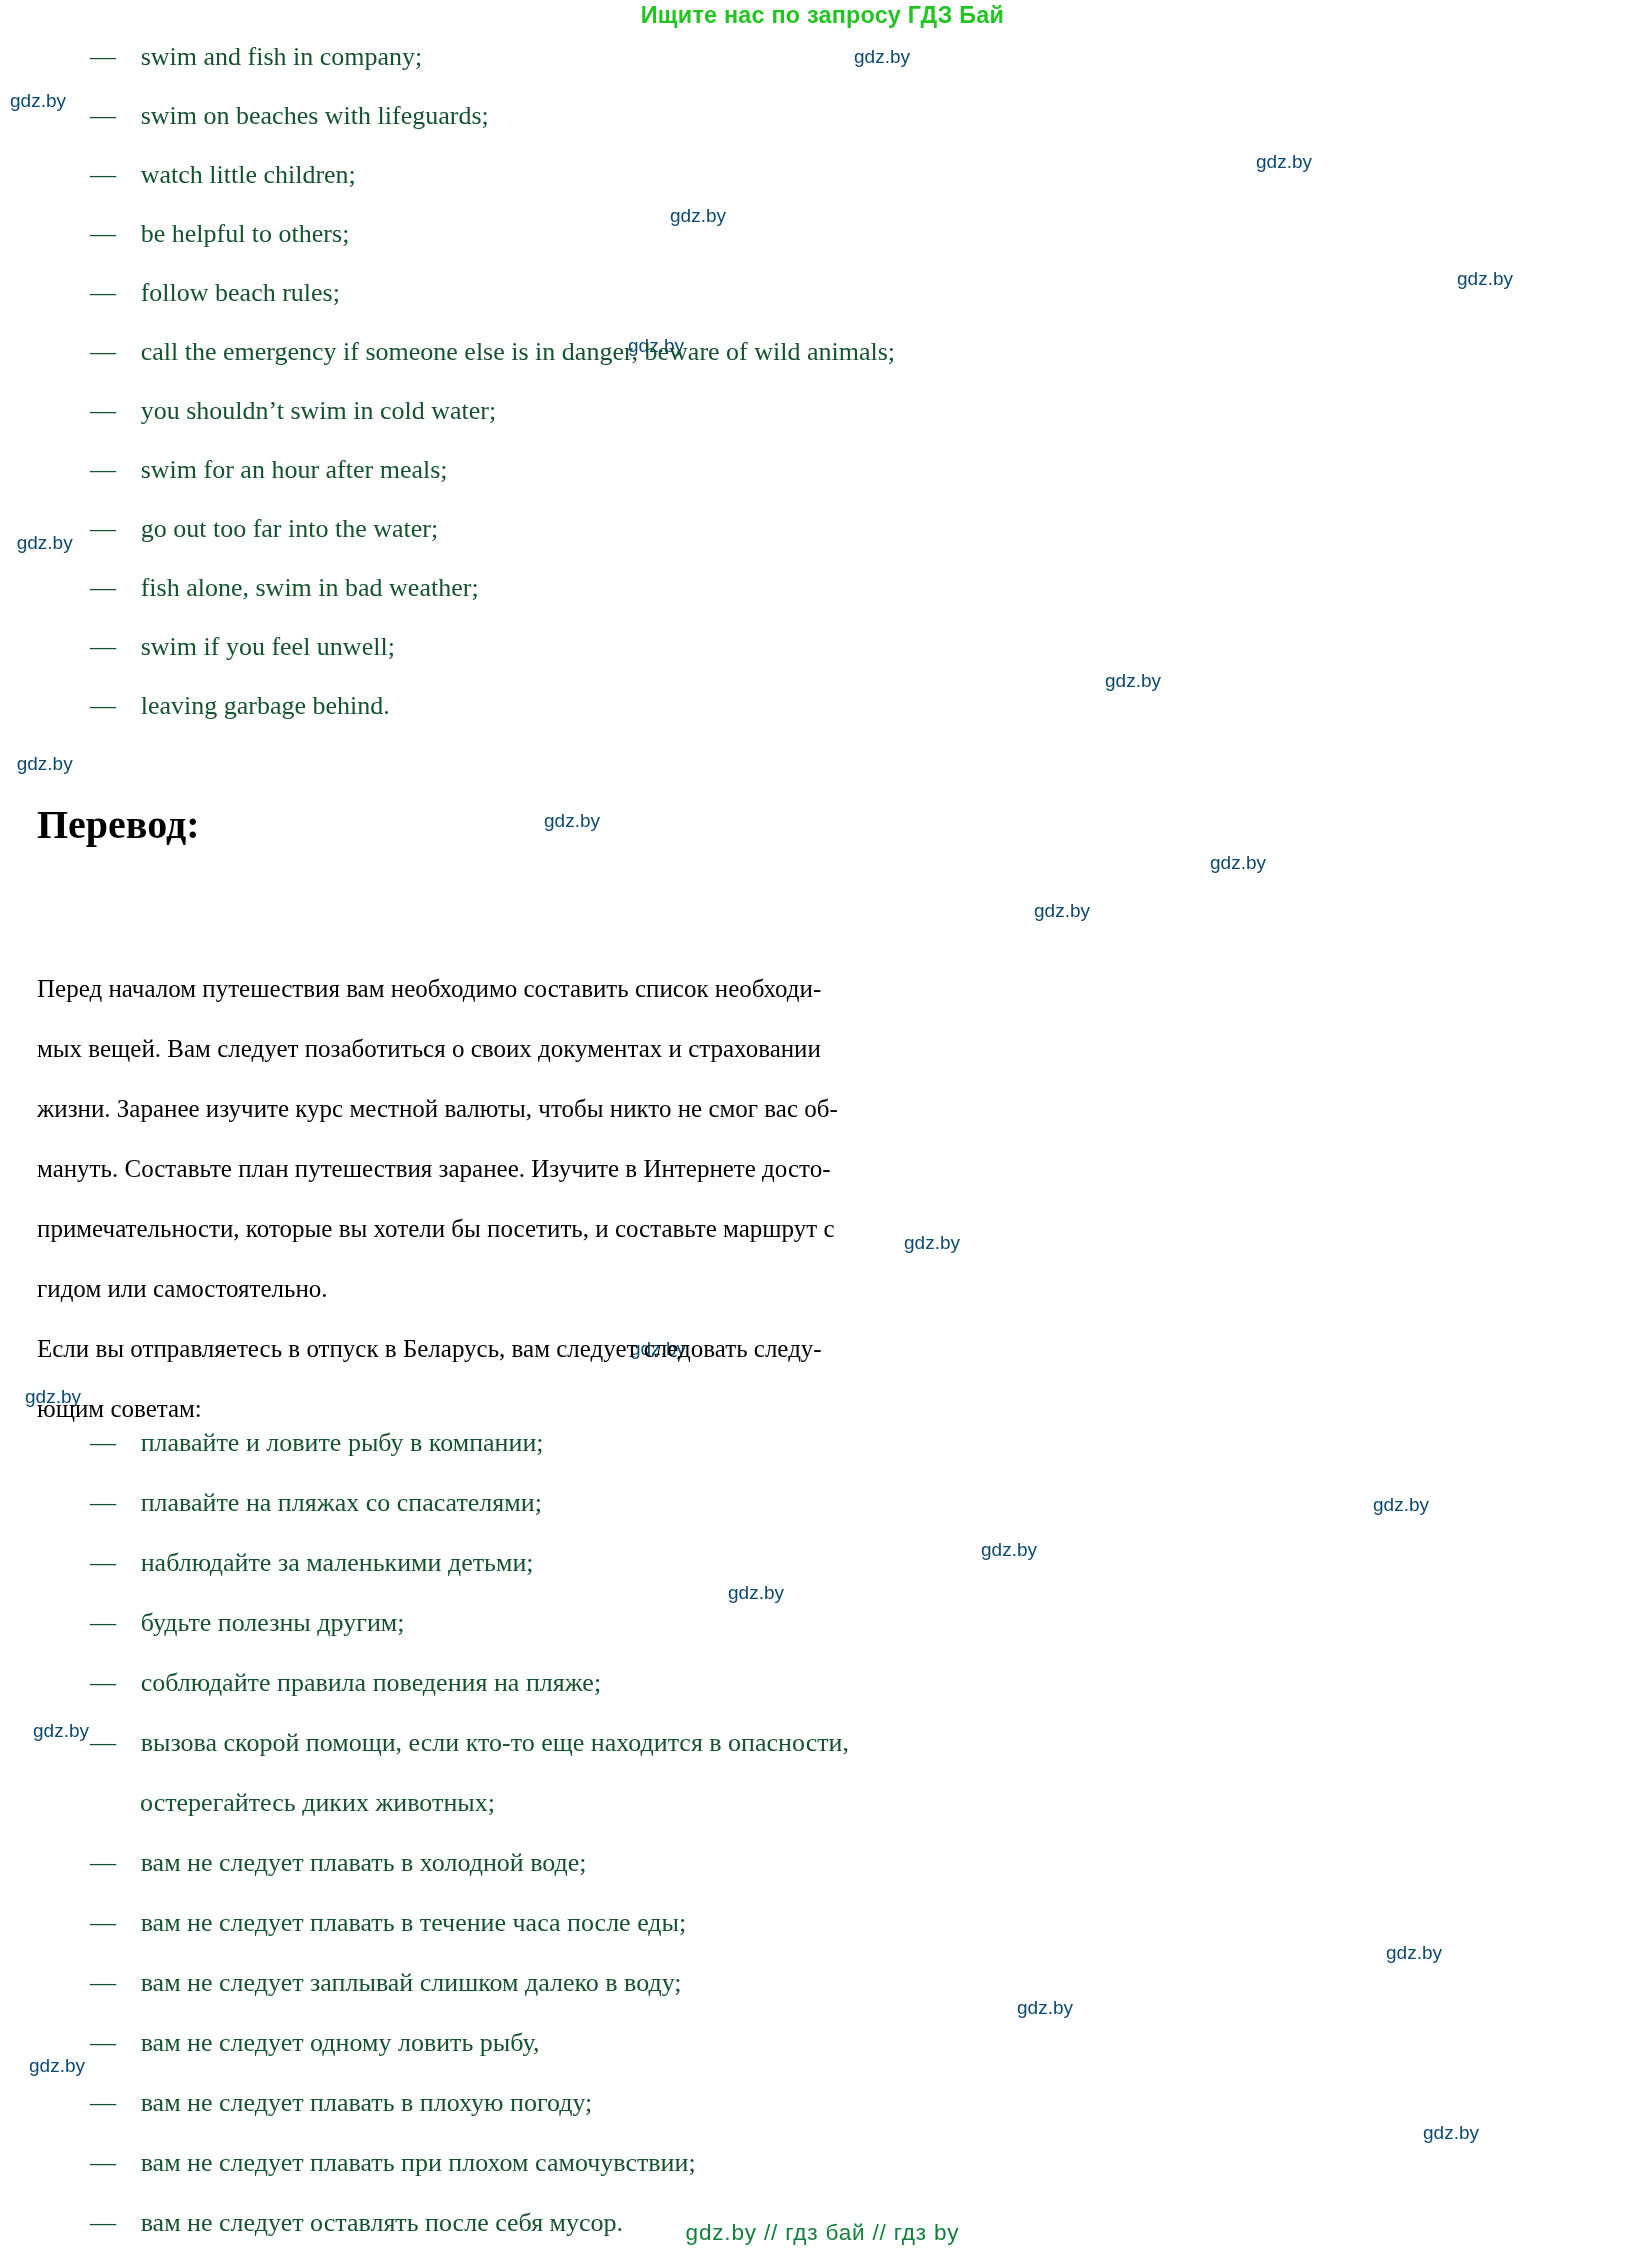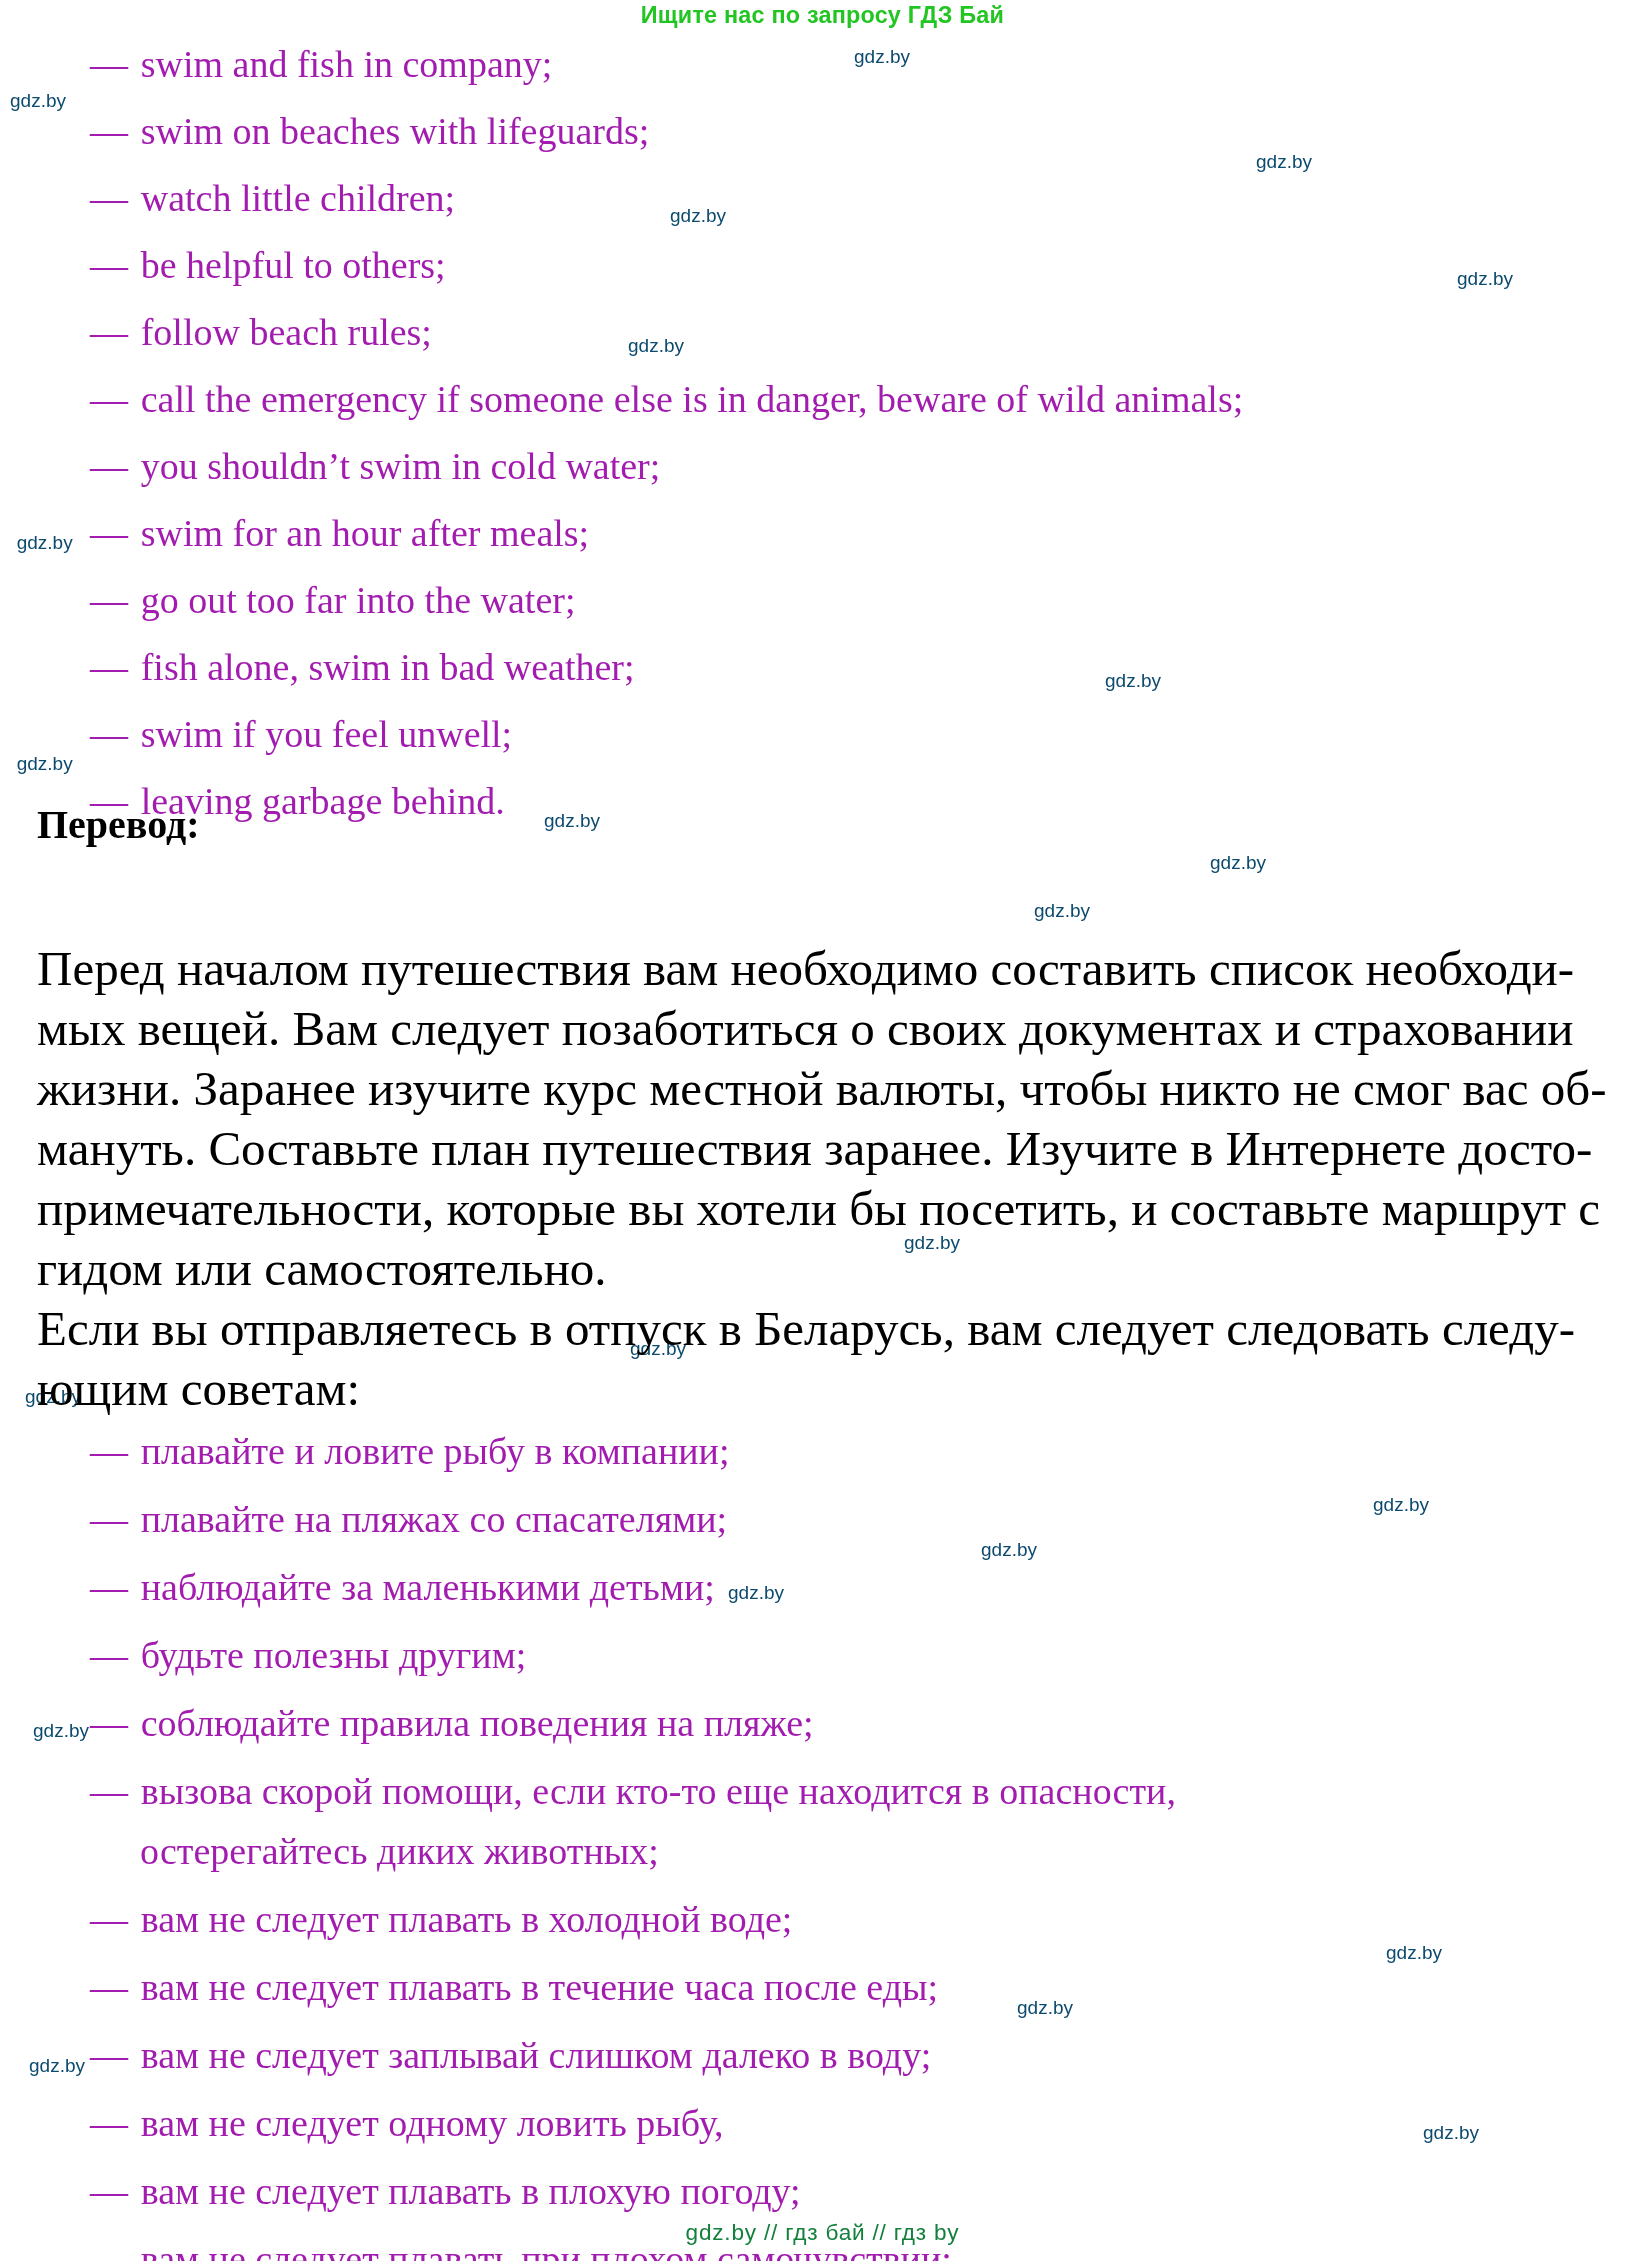--- a/index.html
+++ b/index.html
@@ -64,25 +64,24 @@
     width: 1645px;
   }
 
   .list {
     list-style: none;
     margin: 0;
     padding: 0;
   }
   .list-item {
     display: block;
-    font-size: 38px;
+    font-size: 26px;
     line-height: 59px;
     white-space: nowrap;
-    color: #a21caf;
-    margin-top: 8px;
+    color: #14532d;
   }
   .list-item .dash {
     display: inline-block;
     width: 44px;
     margin-right: 6.7px;
   }
   .list-item .txt { display: inline; }
 
   .en-list { position: absolute; left: 90px; top: 27px; }
   .en-list .list-item { line-height: 59px; }
@@ -93,24 +92,25 @@
     top: 805px;
     font-size: 40px;
     font-weight: bold;
     line-height: 1;
   }
 
   .para {
     position: absolute;
     left: 37px;
     width: 1517px;
-    font-size: 49px;
+    font-size: 25px;
     line-height: 60px;
     text-align: justify;
     text-align-last: left;
+    margin-top: 20px;
   }
   .para .ln { display: block; white-space: nowrap; }
 
   .p1 { top: 939px; }
   .p2 { top: 1299px; }
 
   .ru-list { position: absolute; left: 90px; top: 1413px; }
   .ru-list .list-item { line-height: 60px; }
   .ru-list .wrap2 {
     display: block;

